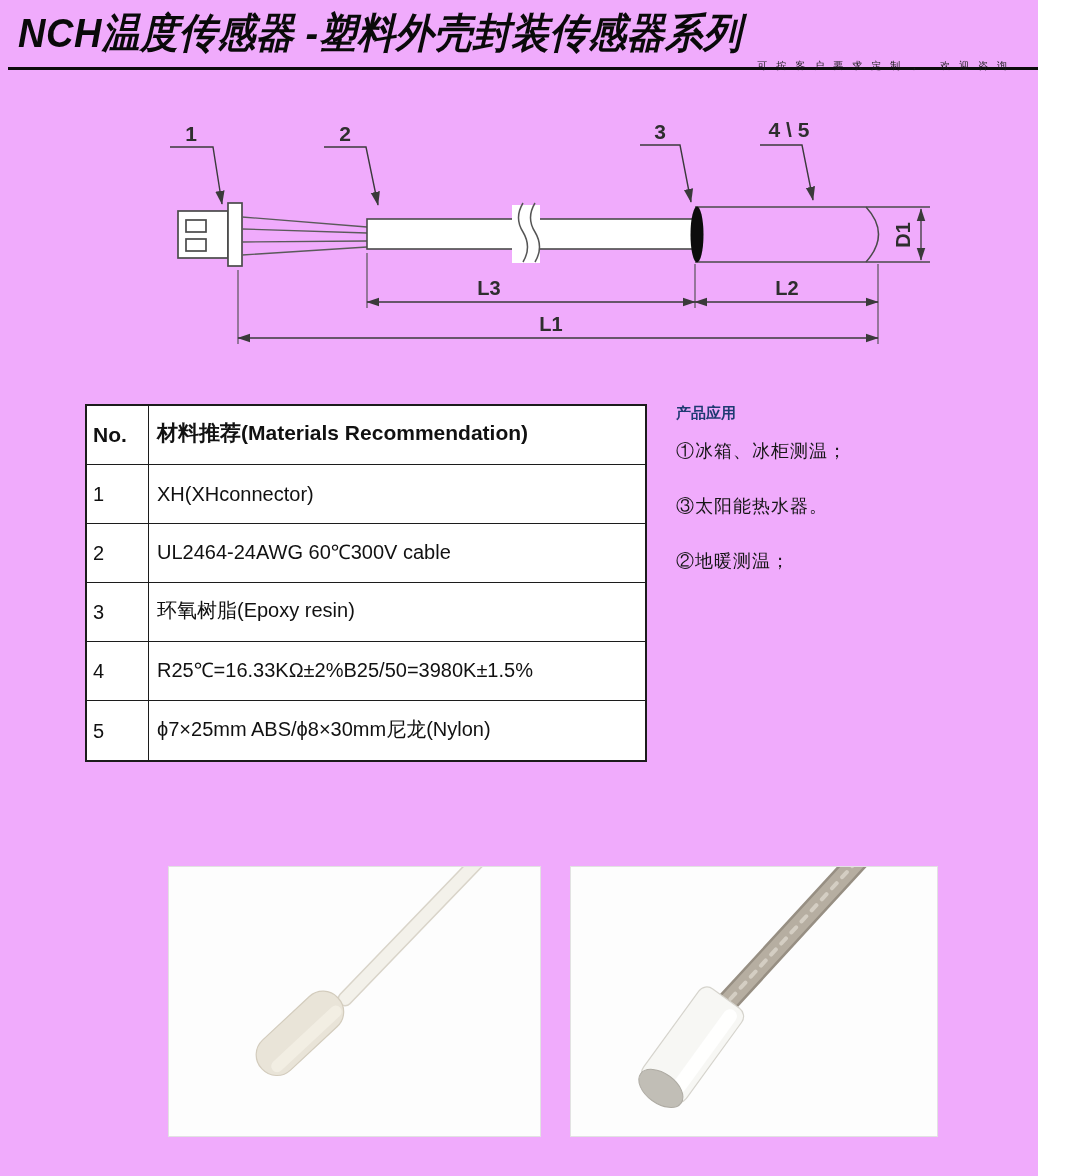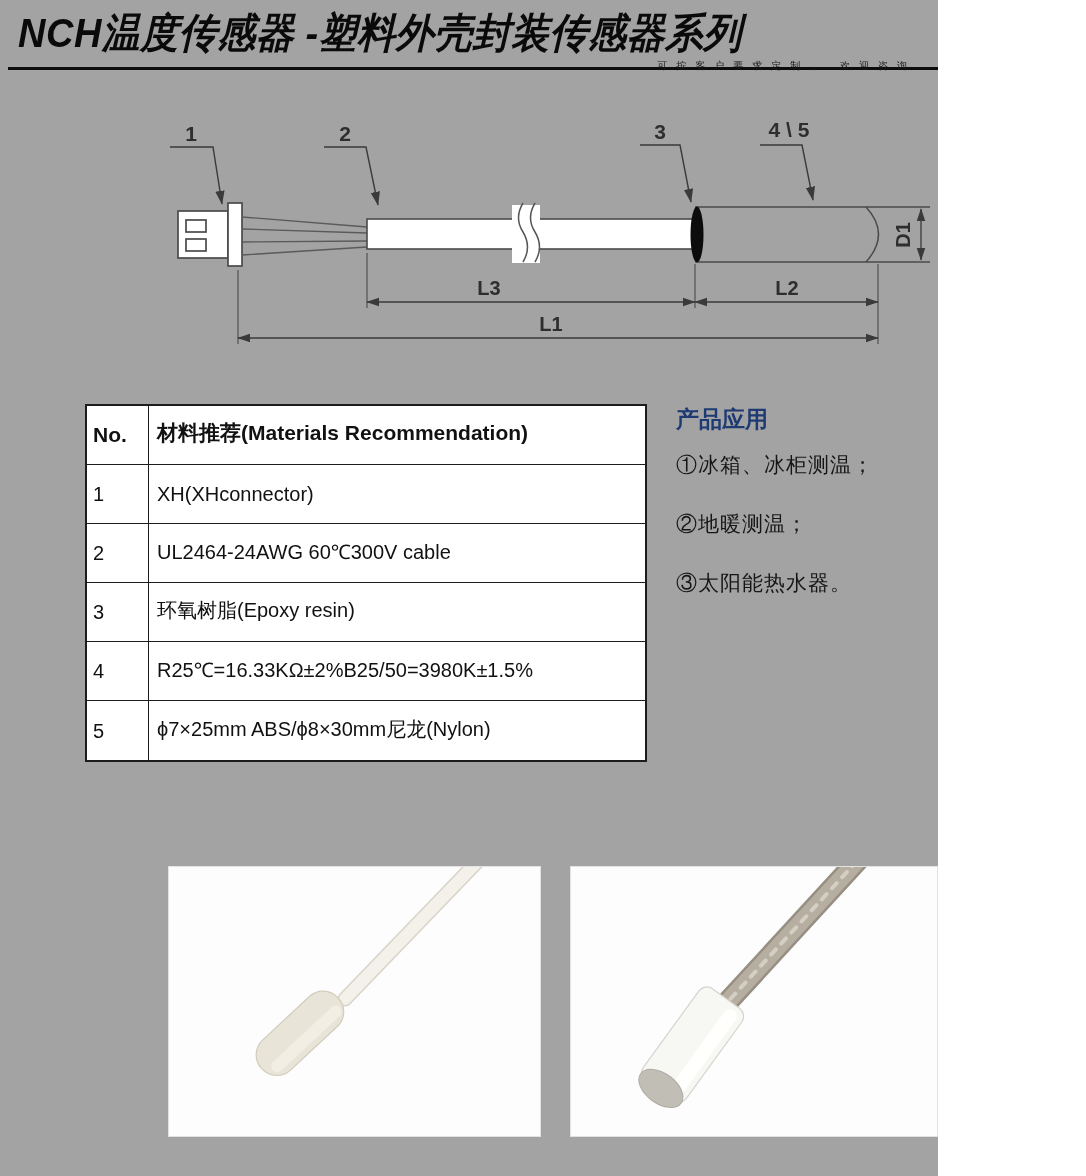--- a/index.html
+++ b/index.html
@@ -1,19 +1,19 @@
 <!DOCTYPE html>
 <html><head>
 <meta charset="utf-8">
 <style>
   html,body{margin:0;padding:0;background:#ffffff;}
   .page{
     position:relative;
-    width:938px;height:1176px;
-    background:#a3a3a3;
+    width:1038px;height:1176px;
+    background:#f0abfc;
     font-family:"Liberation Sans",sans-serif;
     color:#111;
     overflow:hidden;
   }
   
   .title{
     position:absolute;left:18px;top:6px;width:760px;
     font-family:"Liberation Sans",sans-serif;
     font-size:38px;font-weight:bold;font-style:italic;
     letter-spacing:0.5px;color:#0a0a0a;white-space:nowrap;
@@ -45,22 +45,22 @@
     height:59px;box-sizing:border-box;
     display:flex;align-items:flex-end;
     padding:0 4px 17px 6px;
     font-size:20px;white-space:nowrap;
   }
   .mat-cell.last-row{border-bottom:none;}
   .mat-cell.col2{border-right:none;padding-left:8px;}
   .mat-cell.hdr{font-weight:bold;font-size:21px;}
   
   .apps{position:absolute;left:676px;top:404px;width:380px;}
-  .apps-title{font-size:23px;font-weight:bold;margin:0 0 16px 0;}
-  .apps-item{font-size:21px;color:#161616;margin:0 0 31px 0;letter-spacing:1px;}
+  .apps-title{font-size:15px;font-weight:bold;margin:0 0 16px 0;}
+  .apps-item{font-size:18px;color:#161616;margin:0 0 31px 0;letter-spacing:1px;}
   
   .photo{
     position:absolute;top:866px;height:271px;
     background:#fdfdfd;border:1px solid #e2e2e2;box-sizing:border-box;
   }
   .photo-left{left:168px;width:373px;}
   .photo-right{left:570px;width:368px;}
   .photo svg{display:block;width:100%;height:100%;}
 </style>
 </head>
@@ -153,22 +153,22 @@
     <div class="mat-cell">4</div>
     <div class="mat-cell col2">R25℃=16.33KΩ±2%B25/50=3980K±1.5%</div>
 
     <div class="mat-cell last-row">5</div>
     <div class="mat-cell col2 last-row">ϕ7×25mm ABS/ϕ8×30mm尼龙(Nylon)</div>
   </div>
 
   <div class="apps">
     <p class="apps-title" id="apps-title" style="color: rgb(30, 58, 114);">产品应用</p>
     <p class="apps-item">①冰箱、冰柜测温；</p>
+    <p class="apps-item">③太阳能热水器。</p>
     <p class="apps-item">②地暖测温；</p>
-    <p class="apps-item">③太阳能热水器。</p>
   </div>
 
   <div class="photo photo-left">
     <svg viewBox="0 0 371 269">
       <line x1="309" y1="-6" x2="176" y2="132" stroke="#d9d4c9" stroke-width="15" stroke-linecap="round"></line>
       <line x1="309" y1="-6" x2="176" y2="132" stroke="#f3f1ea" stroke-width="12" stroke-linecap="round"></line>
       <g transform="rotate(137 132 166)">
         <rect x="81" y="146" width="104" height="41" rx="20" fill="#e9e4d8" stroke="#d3ccbd" stroke-width="1.2"></rect>
         <rect x="86" y="152" width="92" height="12" rx="6" fill="#f4f0e6" opacity="0.8"></rect>
       </g>

